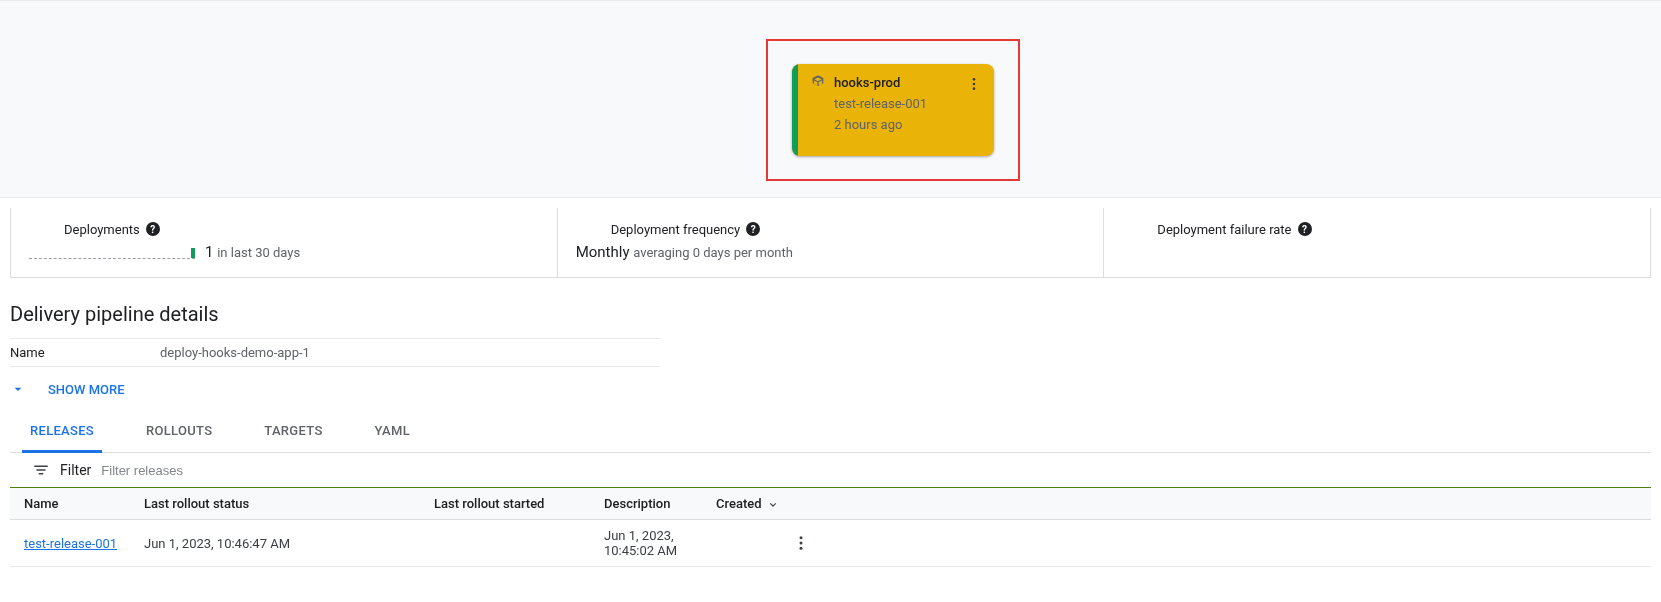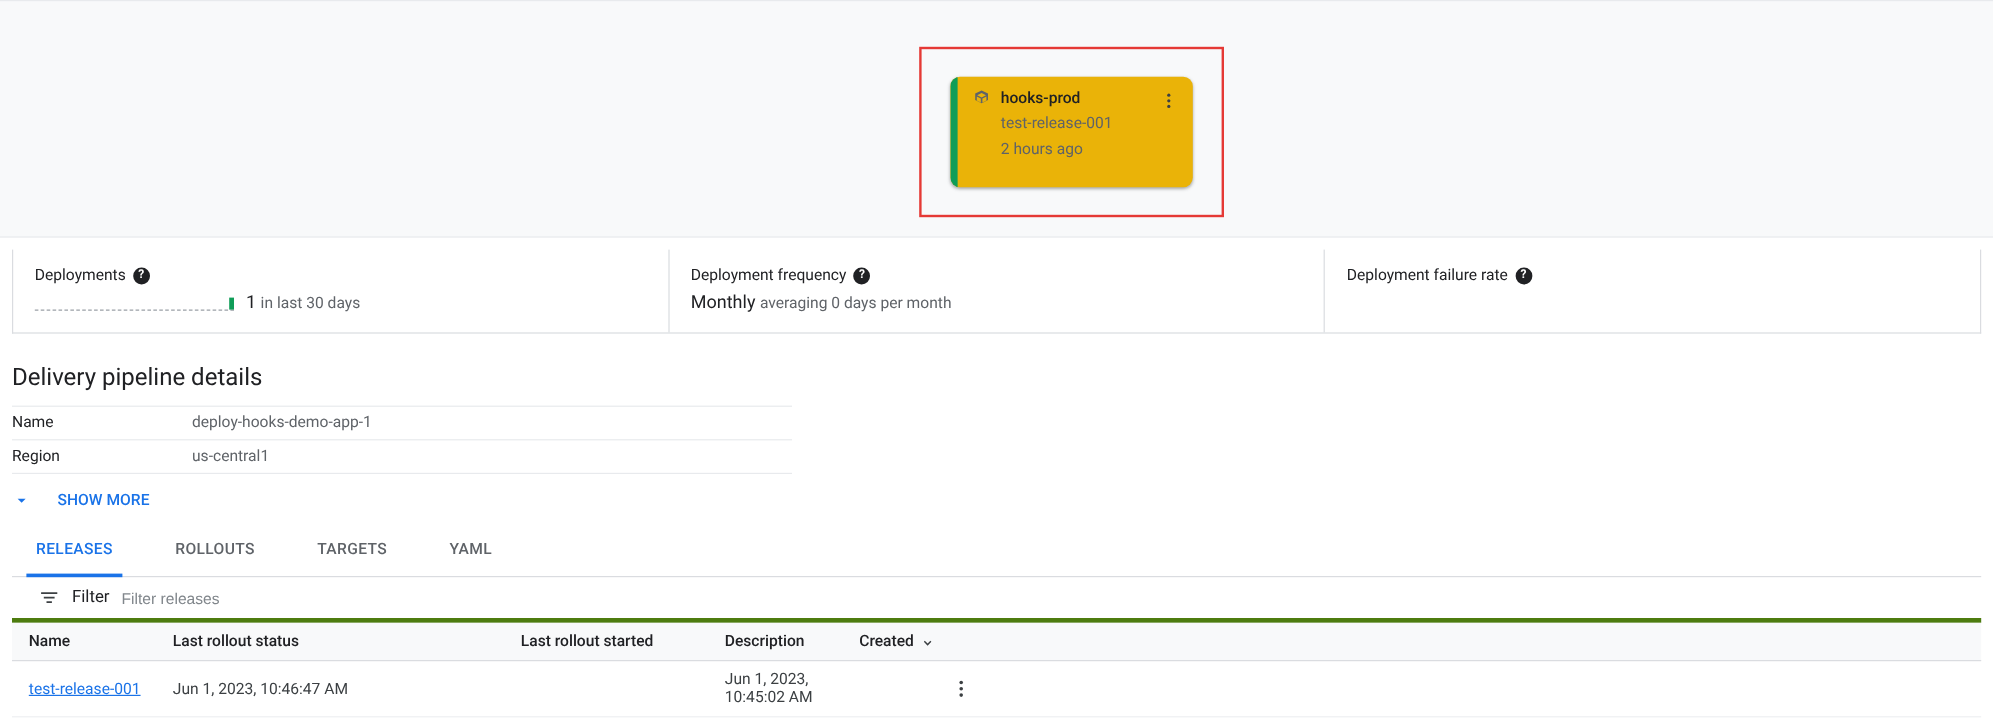--- a/index.html
+++ b/index.html
@@ -71,25 +71,25 @@
       background: #fff;
     }
     .metric {
       flex: 1;
       padding: 14px 18px 16px 18px;
       border-right: 1px solid #dadce0;
     }
     .metric:last-child { border-right: none; }
     .metric-label {
       display: flex;
-      align-items: center;
       gap: 6px;
       font-size: 13px;
       color: #202124;
       margin-bottom: 6px;
+      margin-left: 35px;
     }
     .help-icon {
       width: 14px; height: 14px; border-radius: 50%;
       background: #202124; color: #fff;
       display: inline-flex; align-items: center; justify-content: center;
       font-size: 10px; font-weight: bold;
     }
     .metric-body { display: flex; align-items: center; gap: 10px; }
     .sparkline {
       width: 166px; height: 14px;
@@ -154,21 +154,21 @@
       letter-spacing: .3px;
       cursor: pointer;
       border-bottom: 3px solid transparent;
       margin-bottom: -1px;
     }
     .tab.active { color: #1a73e8; border-bottom-color: #1a73e8; }
 
     .filter-row {
       display: flex; align-items: center; gap: 10px;
       padding: 8px 10px 8px 22px;
-      border-bottom: 4px solid #4d7c0f;
+      border-bottom: 1px solid #4d7c0f;
       margin: 0 10px;
     }
     .filter-label { font-size: 14px; color: #202124; }
     .filter-input {
       border: none; outline: none;
       font-size: 13px; color: #5f6368;
       background: transparent;
       width: 200px;
     }
     .filter-input::placeholder { color: #80868b; }
@@ -262,24 +262,20 @@
   </div>
 </div>
 
 <h2 class="section-title">Delivery pipeline details</h2>
 
 <div class="details-table">
   <div class="details-row">
     <div class="details-label">Name</div>
     <div class="details-value">deploy-hooks-demo-app-1</div>
   </div>
-  <div class="details-row">
-    <div class="details-label">Region</div>
-    <div class="details-value">us-central1</div>
-  </div>
 </div>
 
 <div class="show-more">
   <svg width="16" height="16" viewBox="0 0 24 24" fill="#1a73e8">
       <path d="M7 10l5 5 5-5z"></path>
     </svg>
   <span>SHOW MORE</span>
 </div>
 
 <div class="tabs">

